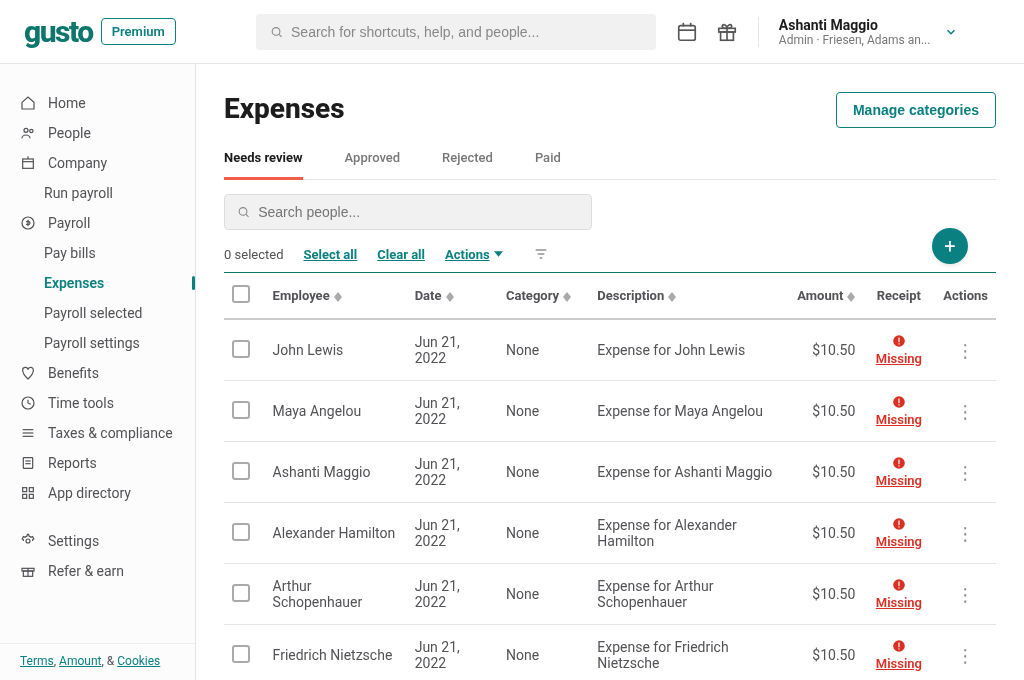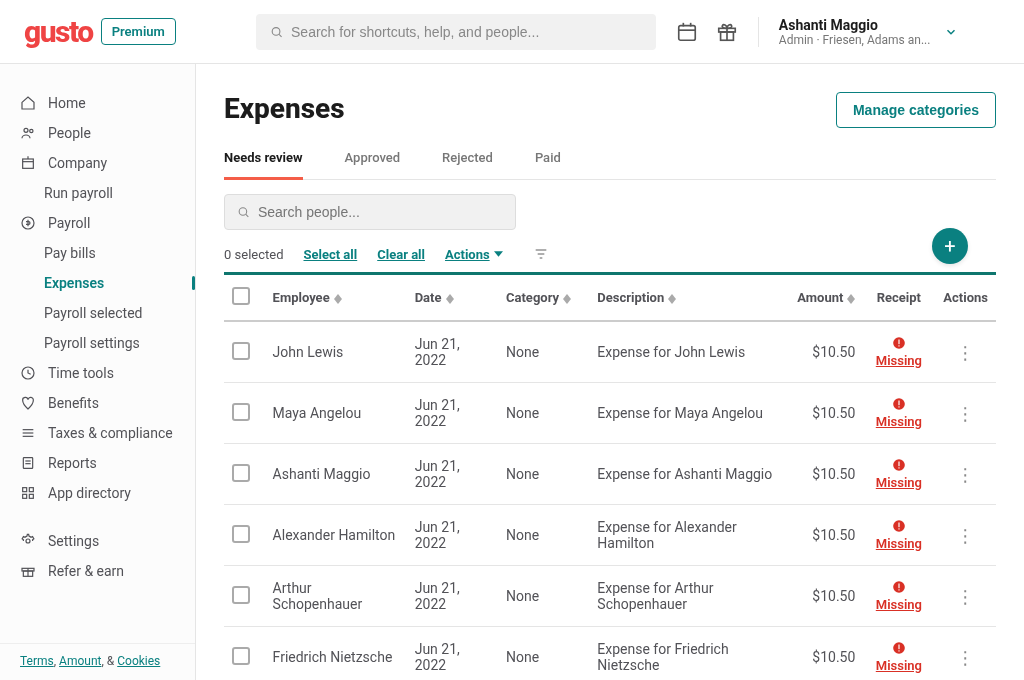--- a/index.html
+++ b/index.html
@@ -1,18 +1,18 @@
 <!DOCTYPE html>
 <html><head>
 <meta charset="utf-8">
 <style>
 * { box-sizing: border-box; margin: 0; padding: 0; }
 body { font-family: -apple-system, BlinkMacSystemFont, "Segoe UI", Roboto, sans-serif; font-size: 14px; color: #1c1c1c; background: #fff; width: 1024px; height: 680px; overflow: hidden; }
 .topbar { display: flex; align-items: center; height: 64px; border-bottom: 1px solid #e5e5e5; padding: 0 16px 0 24px; }
-.logo { font-size: 30px; font-weight: 800; color: #ef4444; letter-spacing: -1.5px; margin-right: 8px; }
+.logo { font-size: 30px; font-weight: 800; color: #0f766e; letter-spacing: -1.5px; margin-right: 8px; }
 .premium-badge { border: 1.5px solid #0a8080; color: #0a8080; font-size: 13px; font-weight: 600; padding: 5px 10px; border-radius: 4px; margin-left: 0; }
 .search-box { flex: 1; max-width: 400px; margin-left: 80px; display: flex; align-items: center; background: #f1f1f1; border-radius: 4px; padding: 10px 14px; }
 .search-box input { border: none; background: transparent; outline: none; font-size: 14px; width: 100%; margin-left: 8px; color: #777; }
 .search-box input::placeholder { color: #888; }
 .top-icons { display: flex; gap: 18px; margin-left: 20px; margin-right: 20px; }
 .top-icon { width: 22px; height: 22px; color: #555; cursor: pointer; }
 .user-block { border-left: 1px solid #e5e5e5; padding-left: 20px; min-width: 200px; display: flex; align-items: center; justify-content: space-between; cursor: pointer; }
 .user-name { font-weight: 700; font-size: 14px; }
 .user-role { font-size: 12px; color: #777; }
 .chevron-down { width: 14px; height: 14px; color: #0a8080; }
@@ -27,31 +27,31 @@
 .footer-links { padding: 10px 20px 12px; font-size: 12px; color: #0a8080; border-top: 1px solid #eee; }
 .footer-links a { color: #0a8080; text-decoration: underline; }
 .footer-links span.sep { color: #525257; text-decoration: none; }
 .main { flex: 1; padding: 28px 28px 0 28px; overflow-y: auto; }
 .page-header { display: flex; justify-content: space-between; align-items: flex-start; margin-bottom: 12px; }
 .page-title { font-size: 28px; font-weight: 800; color: #1c1c1c; }
 .manage-btn { border: 1.5px solid #0a8080; color: #0a8080; font-weight: 600; padding: 9px 16px; border-radius: 4px; background: #fff; cursor: pointer; font-size: 14px; }
 .tabs { display: flex; gap: 42px; border-bottom: 1px solid #e5e5e5; margin-bottom: 14px; }
 .tab { padding: 10px 0 12px 0; font-size: 13px; color: #777; cursor: pointer; font-weight: 500; }
 .tab.active { color: #1c1c1c; font-weight: 700; border-bottom: 3px solid #f45d48; margin-bottom: -1px; }
-.people-search { width: 292px; background: #f1f1f1; border-radius: 4px; padding: 9px 12px; display: flex; align-items: center; margin-bottom: 16px; border: 1px solid #ddd; }
+.people-search { width: 368px; background: #f1f1f1; border-radius: 4px; padding: 9px 12px; display: flex; align-items: center; margin-bottom: 16px; border: 1px solid #ddd; }
 .people-search input { border: none; background: transparent; outline: none; font-size: 14px; margin-left: 8px; width: 100%; }
 .toolbar { display: flex; align-items: center; gap: 20px; margin-bottom: 10px; }
 .selected-count { font-size: 13px; color: #525257; }
 .link-action { font-size: 13px; color: #0a8080; font-weight: 700; text-decoration: underline; cursor: pointer; }
 .link-action.dropdown { display: inline-flex; align-items: center; gap: 4px; }
 .filter-icon { width: 16px; height: 16px; color: #888; cursor: pointer; margin-left: 10px; }
 .fab { position: absolute; right: 28px; margin-top: -18px; width: 36px; height: 36px; background: #0a8080; border-radius: 50%; display: flex; align-items: center; justify-content: center; color: #fff; font-size: 20px; cursor: pointer; box-shadow: 0 2px 4px rgba(0,0,0,0.1); }
 .fab-wrap { position: relative; height: 0; }
 table { width: 100%; border-collapse: collapse; }
-thead th { text-align: left; font-size: 13px; font-weight: 700; color: #525257; padding: 12px 8px; border-top: 3px solid #0f766e; border-bottom: 2px solid #ccc; }
+thead th { text-align: left; font-size: 13px; font-weight: 700; color: #525257; padding: 12px 8px; border-top: 1px solid #0f766e; border-bottom: 2px solid #ccc; }
 thead th.right { text-align: right; }
 tbody td { padding: 14px 8px; border-bottom: 1px solid #e5e5e5; font-size: 14px; color: #525257; vertical-align: middle; }
 tbody td.right { text-align: right; }
 .checkbox { width: 18px; height: 18px; border: 2px solid #aaa; border-radius: 3px; cursor: pointer; display: inline-block; background: #fff; }
 .sort-icon { display: inline-flex; flex-direction: column; margin-left: 4px; vertical-align: middle; line-height: 0; }
 .sort-icon svg { width: 8px; height: 5px; }
 .receipt-cell { text-align: center; }
 .receipt-badge svg { width: 14px; height: 14px; display: block; margin: 0 auto 2px; }
 .receipt-missing { color: #d93025; font-size: 13px; font-weight: 600; text-decoration: underline; cursor: pointer; }
 .actions-cell { text-align: center; }
@@ -146,30 +146,30 @@
           <span>Expenses</span>
         </div>
         <div class="nav-item sub">
           <span>Payroll selected</span>
         </div>
         <div class="nav-item sub">
           <span>Payroll settings</span>
         </div>
         <div class="nav-item">
           <svg class="nav-icon" viewBox="0 0 24 24" fill="none" stroke="currentColor" stroke-width="1.8">
+            <path d="M12 21 C12 21 4 14 4 8 a4 4 0 018-1 a4 4 0 018 1 C20 14 12 21 12 21Z"></path>
+          </svg>
+          <span>Benefits</span>
+        </div>
+        <div class="nav-item">
+          <svg class="nav-icon" viewBox="0 0 24 24" fill="none" stroke="currentColor" stroke-width="1.8">
             <circle cx="12" cy="12" r="9"></circle>
             <polyline points="12 7 12 12 16 14"></polyline>
           </svg>
           <span>Time tools</span>
-        </div>
-        <div class="nav-item">
-          <svg class="nav-icon" viewBox="0 0 24 24" fill="none" stroke="currentColor" stroke-width="1.8">
-            <path d="M12 21 C12 21 4 14 4 8 a4 4 0 018-1 a4 4 0 018 1 C20 14 12 21 12 21Z"></path>
-          </svg>
-          <span>Benefits</span>
         </div>
         <div class="nav-item">
           <svg class="nav-icon" viewBox="0 0 24 24" fill="none" stroke="currentColor" stroke-width="1.8">
             <line x1="4" y1="7" x2="20" y2="7"></line>
             <line x1="4" y1="12" x2="20" y2="12"></line>
             <line x1="4" y1="17" x2="20" y2="17"></line>
           </svg>
           <span>Taxes &amp; compliance</span>
         </div>
         <div class="nav-item">

